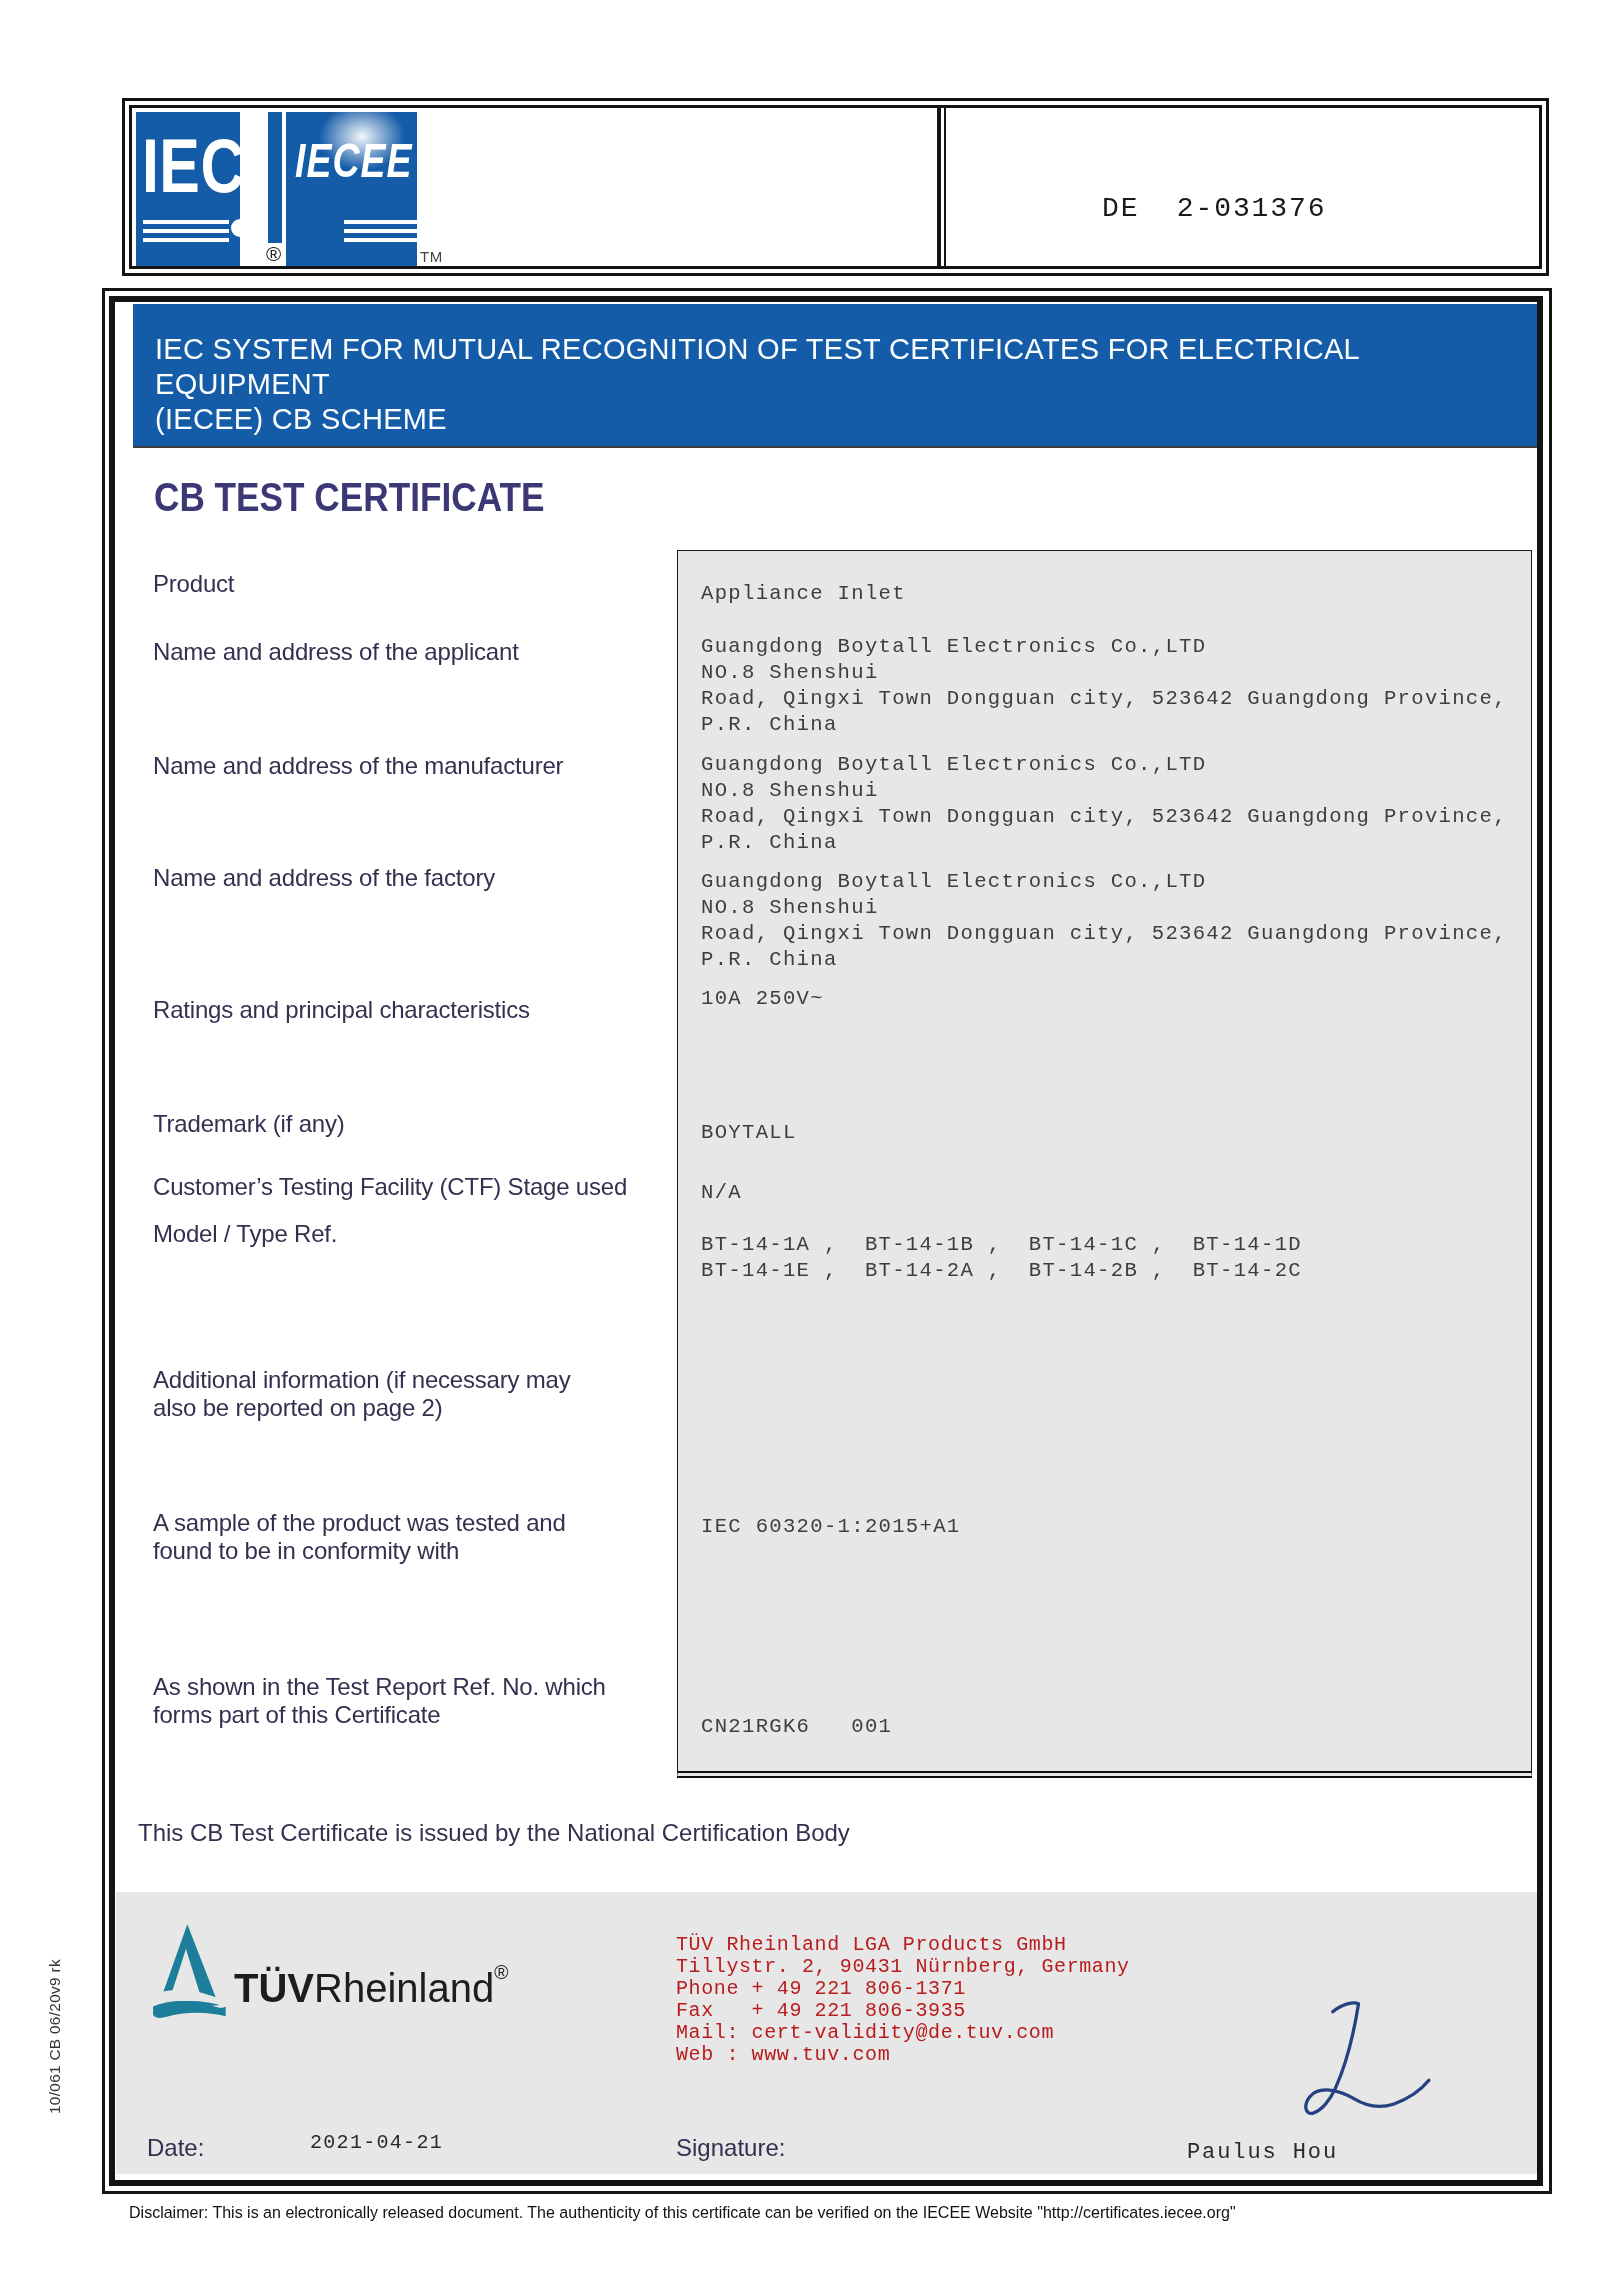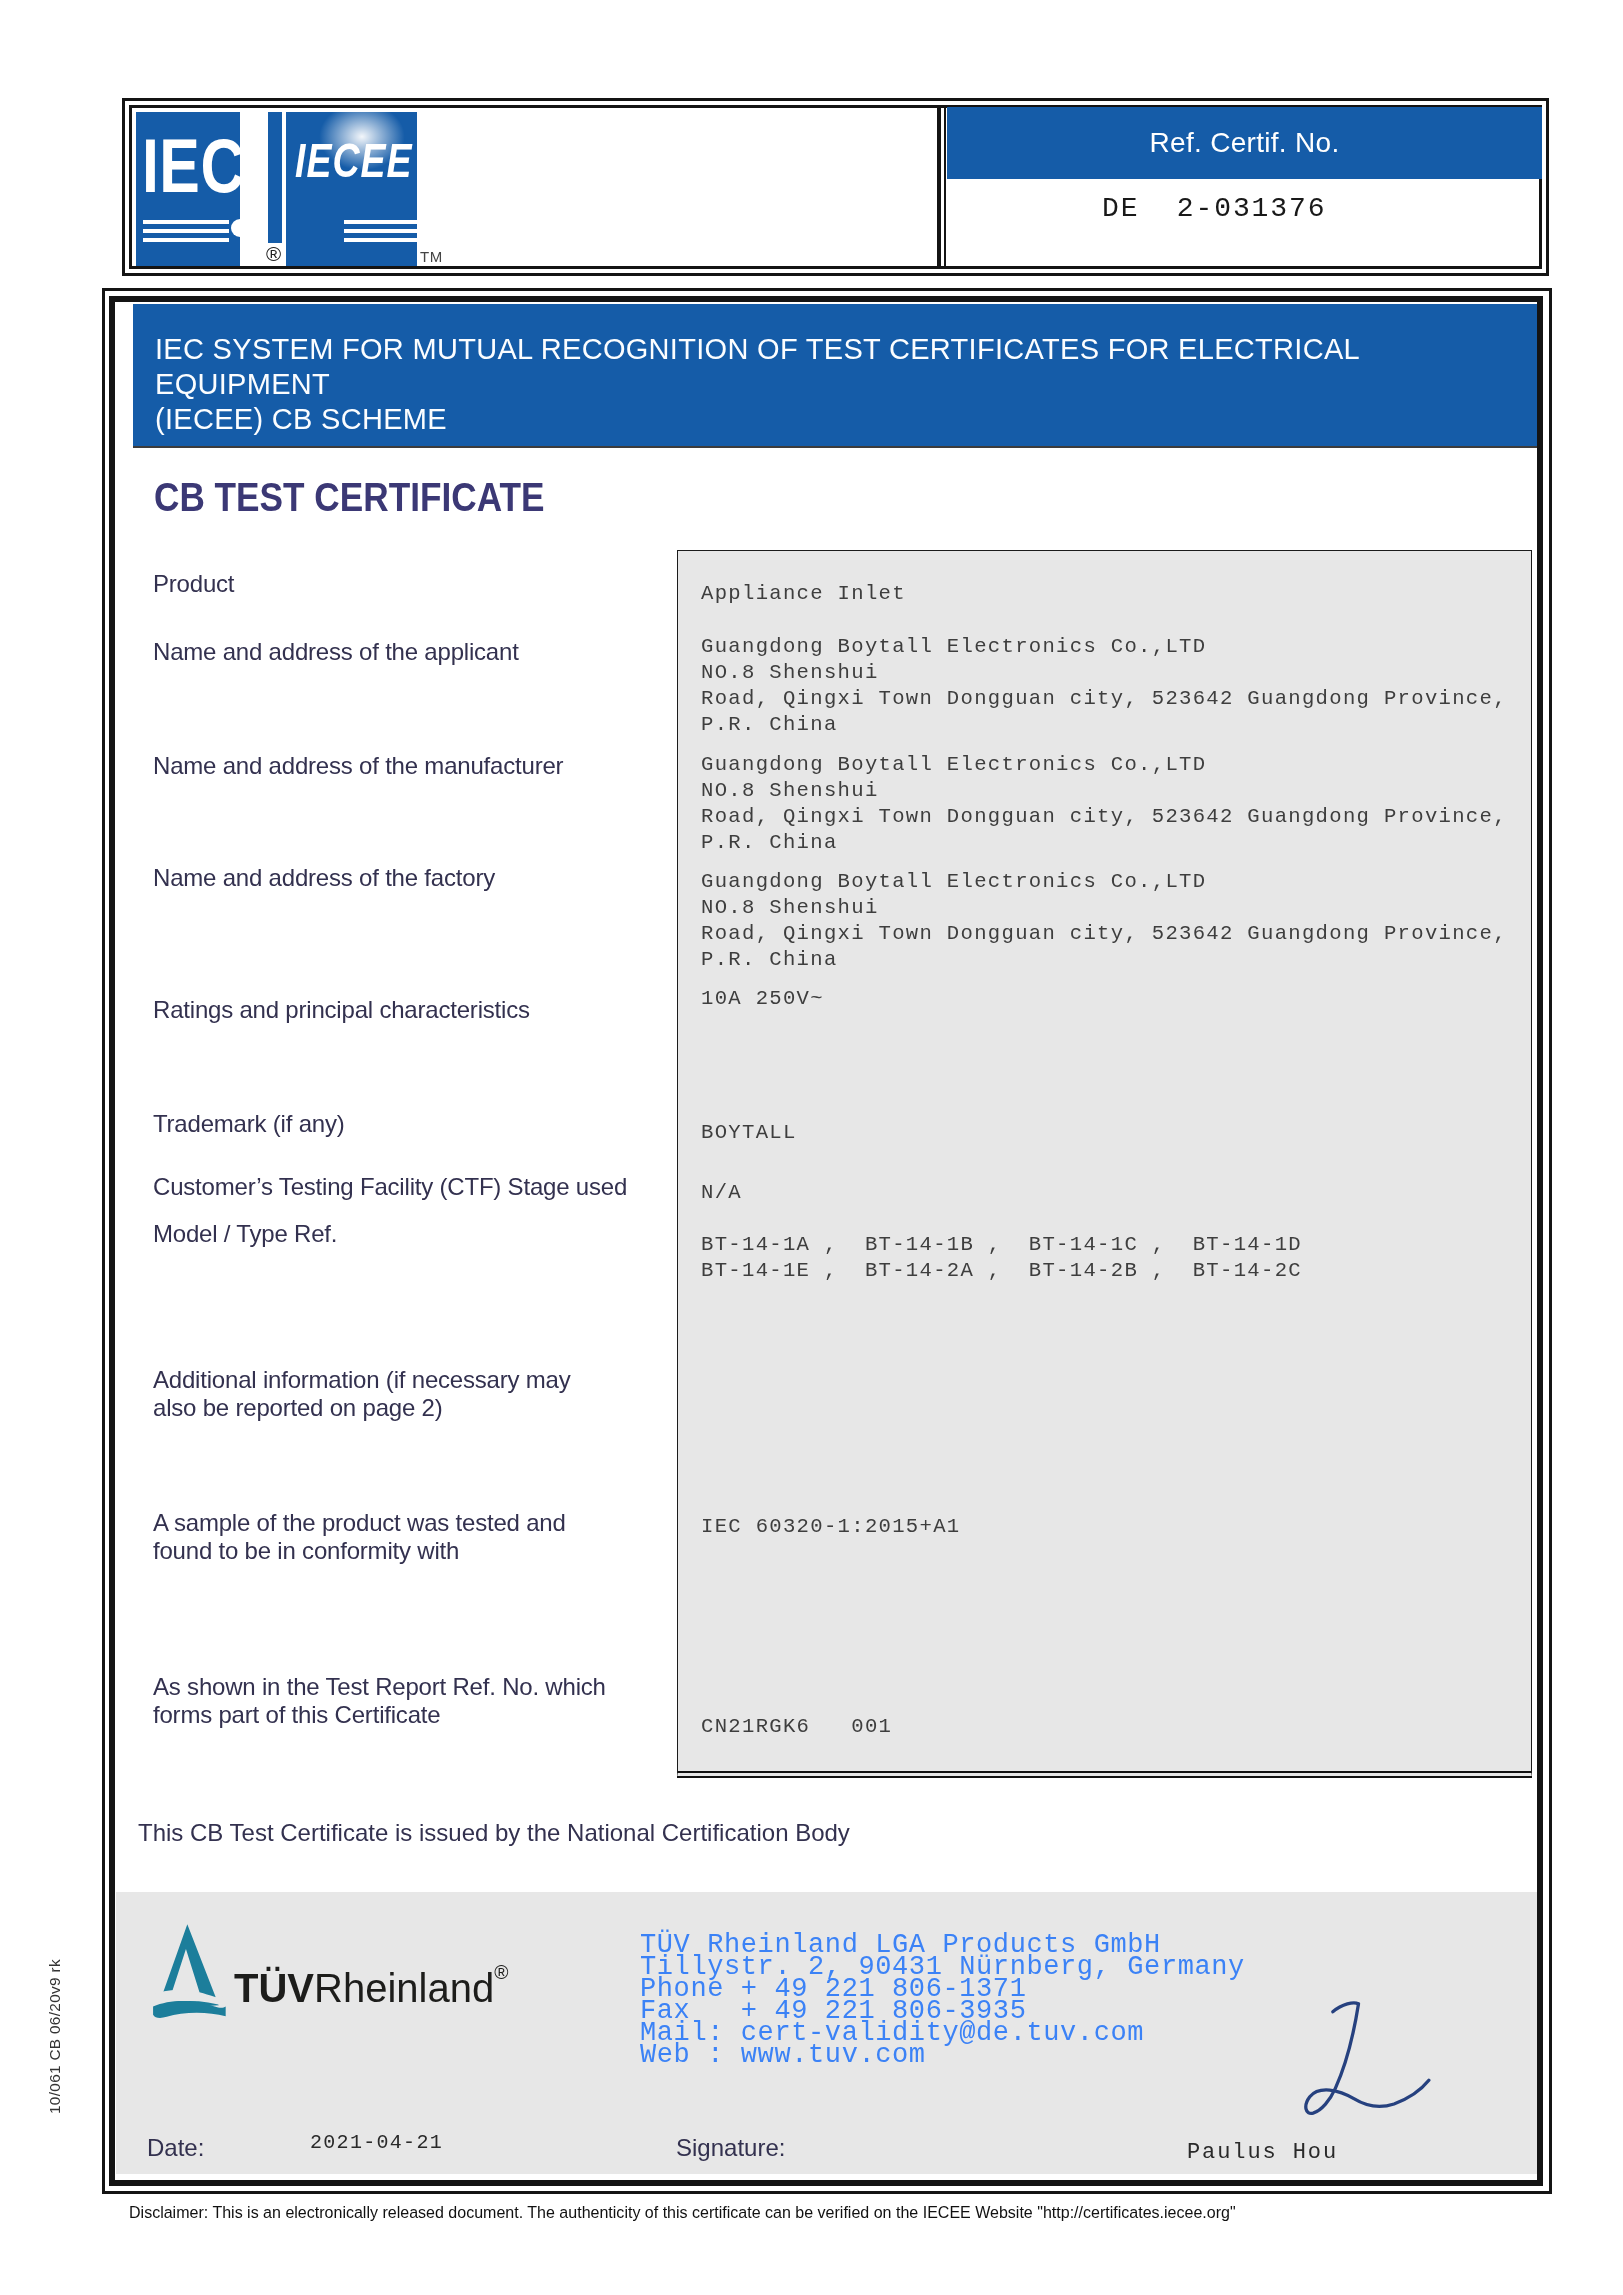--- a/index.html
+++ b/index.html
@@ -51,22 +51,22 @@
        font-size:20.6px;line-height:26px;letter-spacing:1.3px;white-space:pre;}
 
   .issued{position:absolute;left:138px;top:1819px;font-size:24px;color:#33314F;}
 
   
   .footer-gray{position:absolute;left:116px;top:1892px;width:1421px;height:282px;background:#e7e7e7;}
   .tuv-logo{position:absolute;left:150px;top:1923px;}
   .tuv-word{position:absolute;left:227px;top:1962px;font-size:40px;color:#1d1d1b;white-space:nowrap;}
   .tuv-word .bold{font-weight:bold;margin-left:7px;}
   .tuv-word sup{font-size:19.3px;vertical-align:23px;color:#1d1d1b;font-weight:normal;}
-  .issuer-address{position:absolute;left:640px;top:1934px;font-family:"Liberation Mono",monospace;
-                  font-size:27px;line-height:22px;letter-spacing:0.6px;color:#3b82f6;white-space:pre;}
+  .issuer-address{position:absolute;left:676px;top:1934px;font-family:"Liberation Mono",monospace;
+                  font-size:20px;line-height:22px;letter-spacing:0.6px;color:#b91c1c;white-space:pre;}
   .signature-svg{position:absolute;left:1254px;top:2000px;}
   .date-label{position:absolute;left:147px;top:2134px;font-size:24px;color:#33314F;}
   .date-value{position:absolute;left:310px;top:2131px;font-family:"Liberation Mono",monospace;
               font-size:20px;letter-spacing:1.3px;color:#2a2a2a;}
   .sig-label{position:absolute;left:676px;top:2134px;font-size:24px;color:#33314F;}
   .signatory{position:absolute;left:1187px;top:2140px;font-family:"Liberation Mono",monospace;
              font-size:22px;letter-spacing:1.9px;color:#2a2a2a;}
 
   .disclaimer{position:absolute;left:129px;top:2203px;font-size:16.7px;color:#111;
               transform:scaleX(.96);transform-origin:0 0;white-space:nowrap;}
@@ -93,23 +93,20 @@
     <div class="iecee-text">IECEE</div>
     <div class="iecee-line" style="top:108px;"></div>
     <div class="iecee-line" style="top:117px;"></div>
     <div class="iecee-line" style="top:126px;"></div>
   </div>
   <div class="reg-mark">®</div>
   <div class="tm-mark">TM</div>
 
   <div class="hdr-div1"></div>
   <div class="hdr-div2"></div>
-  <div class="ref-box">
-    <span class="ref-label">Ref. Certif. No.</span>
-  </div>
   <div class="ref-value">DE  2-031376</div>
 
   <div class="frame-outer"></div>
   <div class="frame-inner"></div>
 
   <div class="banner">
     <div class="banner-text">IEC SYSTEM FOR MUTUAL RECOGNITION OF TEST CERTIFICATES FOR ELECTRICAL EQUIPMENT
 (IECEE) CB SCHEME</div>
   </div>
 

